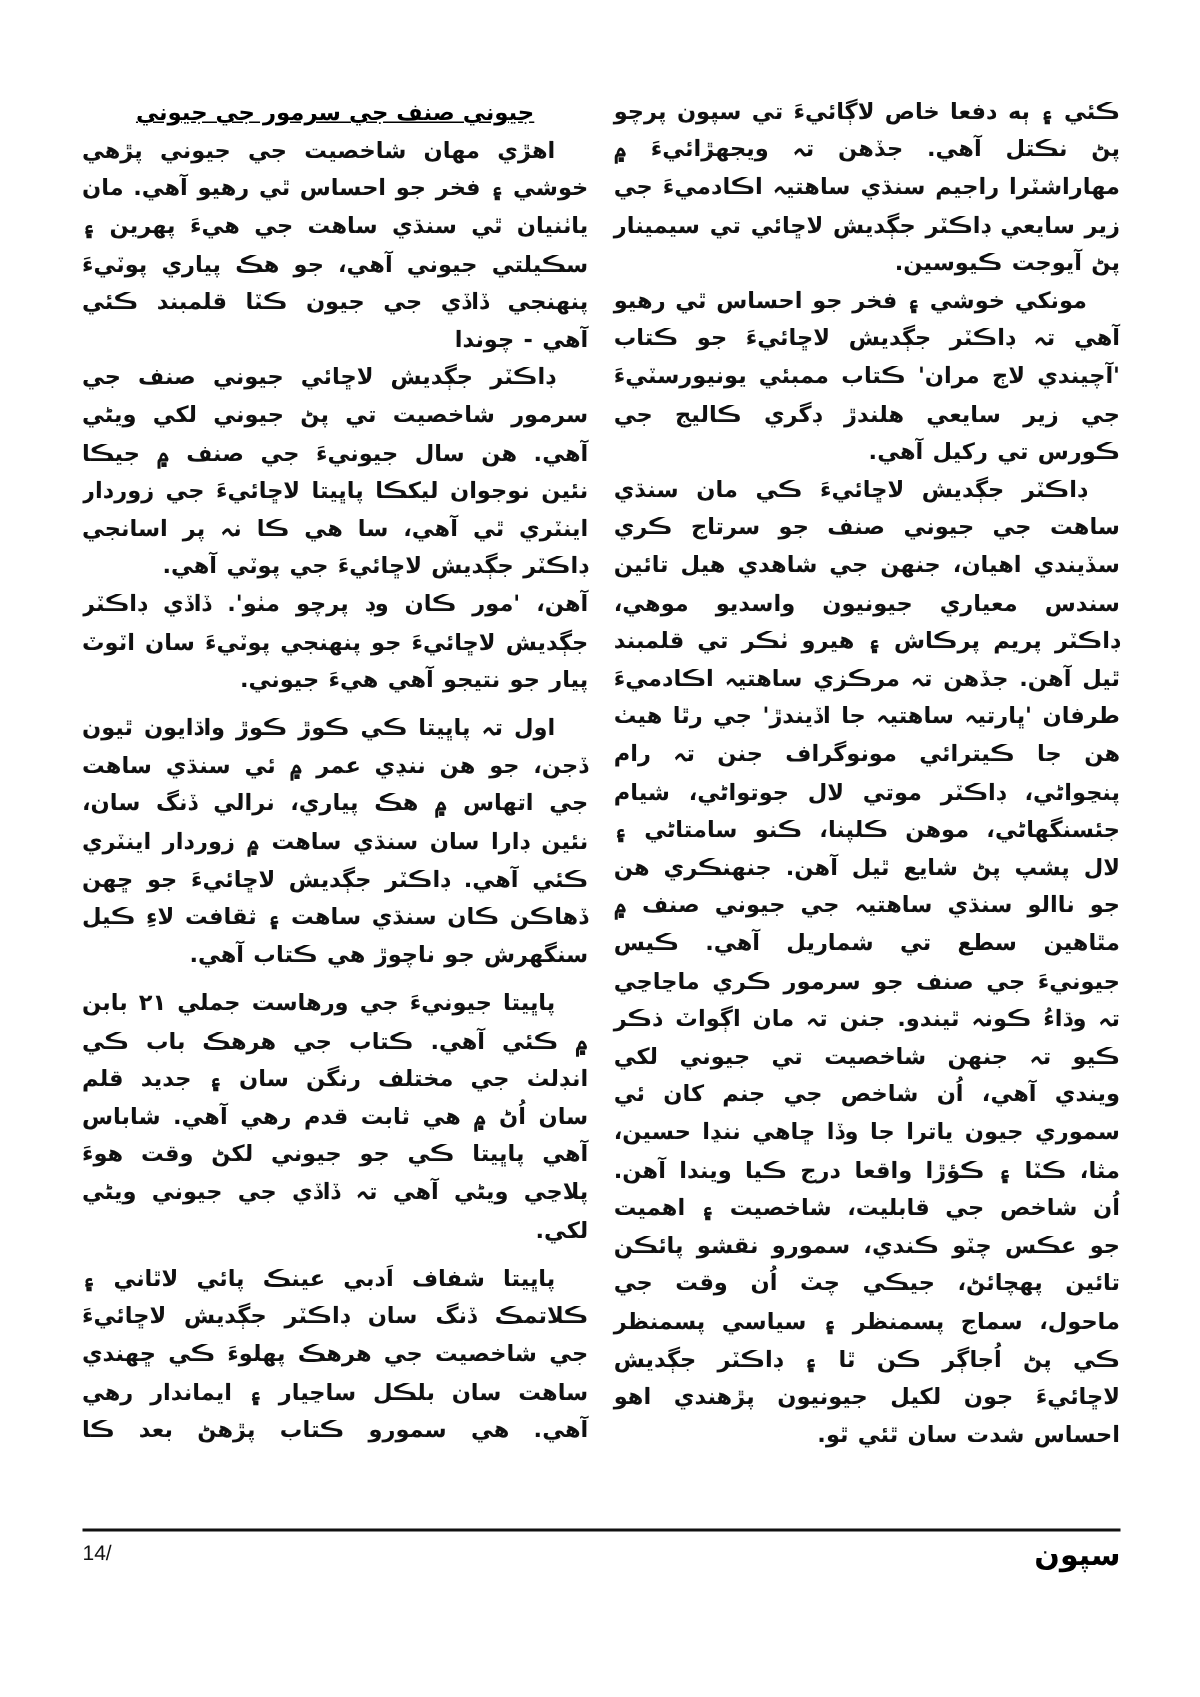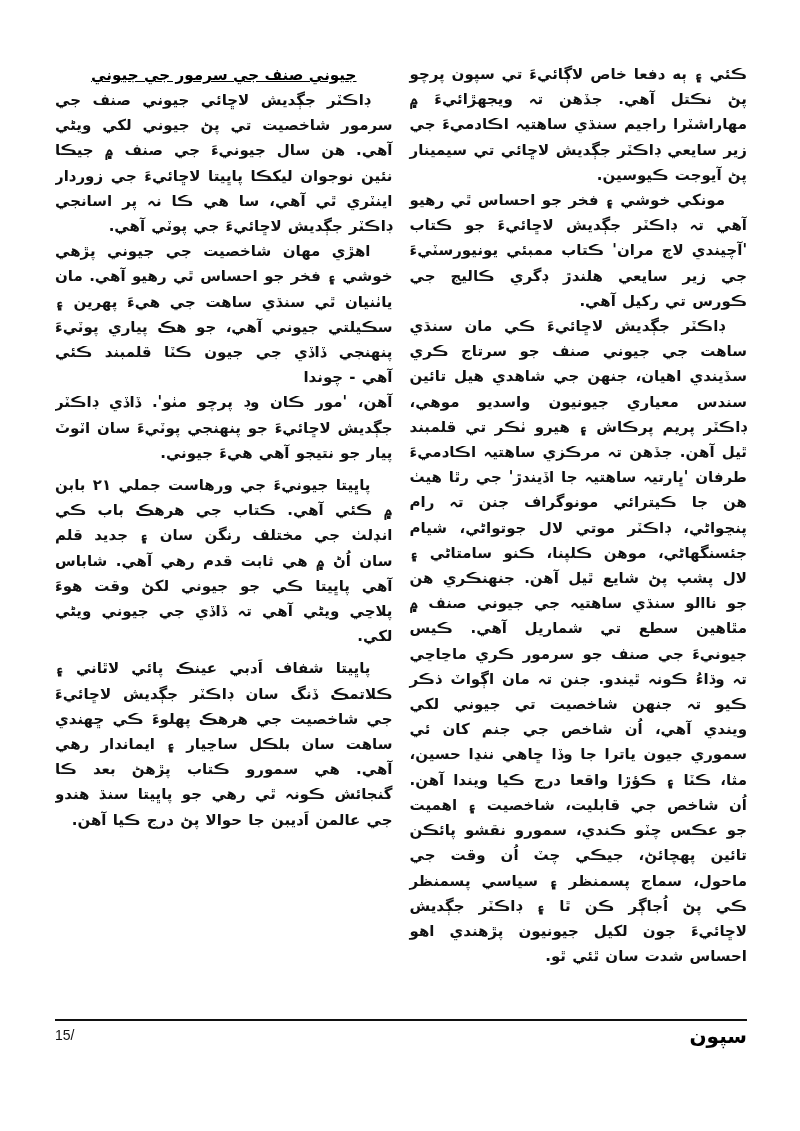--- a/index.html
+++ b/index.html
@@ -114,30 +114,31 @@
 <body>
 
 <div class="page">
 
   <div class="content">
 
     <p class="para noindent">ڪئي ۽ ٻه دفعا خاص لاڳائيءَ تي سپون پرچو پڻ نڪتل آهي. جڏهن تہ ويجهڙائيءَ ۾ مهاراشٽرا راجيم سنڌي ساهتيہ اڪادميءَ جي زير سايعي ڊاڪٽر جڳديش لاڇائي تي سيمينار پڻ آيوجت ڪيوسين.</p>
     <p class="para">مونکي خوشي ۽ فخر جو احساس ٿي رهيو آهي تہ ڊاڪٽر جڳديش لاڇائيءَ جو ڪتاب 'آچيندي لاڄ مران' ڪتاب ممبئي يونيورسٽيءَ جي زير سايعي هلندڙ ڊگري ڪاليج جي ڪورس تي رکيل آهي.</p>
     <p class="para">ڊاڪٽر جڳديش لاڇائيءَ ڪي مان سنڌي ساهت جي جيوني صنف جو سرتاج ڪري سڏيندي اهيان، جنهن جي شاهدي هيل تائين سندس معياري جيونيون واسديو موهي، ڊاڪٽر پريم پرڪاش ۽ هيرو ٺڪر تي قلمبند ٿيل آهن. جڏهن تہ مرڪزي ساهتيہ اڪادميءَ طرفان 'ڀارتيہ ساهتيہ جا اڏيندڙ' جي رٿا هيٺ هن جا ڪيترائي مونوگراف جنن تہ رام پنڃواڻي، ڊاڪٽر موتي لال جوتواڻي، شيام جئسنگهاڻي، موهن ڪلپنا، ڪنو سامتاڻي ۽ لال پشپ پڻ شايع ٿيل آهن. جنهنڪري هن جو ناالو سنڌي ساهتيہ جي جيوني صنف ۾ مٿاهين سطع تي شماريل آهي. ڪيس جيونيءَ جي صنف جو سرمور ڪري ماڃاڃي تہ وڌاءُ ڪونہ ٿيندو. جنن تہ مان اڳواٽ ذڪر ڪيو تہ جنهن شاخصيت تي جيوني لکي ويندي آهي، اُن شاخص جي جنم کان ئي سموري جيون ياترا جا وڏا ڇاهي ننڍا حسين، مثا، ڪٽا ۽ ڪؤڙا واقعا درج ڪيا ويندا آهن. اُن شاخص جي قابليت، شاخصيت ۽ اهميت جو عڪس چٽو ڪندي، سمورو نقشو پائڪن تائين پهچائڻ، جيڪي چٽ اُن وقت جي ماحول، سماج پسمنظر ۽ سياسي پسمنظر ڪي پڻ اُجاڳر ڪن ٿا ۽ ڊاڪٽر جڳديش لاڇائيءَ جون لکيل جيونيون پڙهندي اهو احساس شدت سان ٿئي ٿو.</p>
     <h2 class="heading">جيوني صنف جي سرمور جي جيوني</h2>
+    <p class="para">اهڙي مهان شاخصيت جي جيوني پڙهي خوشي ۽ فخر جو احساس ٿي رهيو آهي. مان ياٺنيان ٿي سنڌي ساهت جي هيءَ پهرين ۽ سڪيلتي جيوني آهي، جو هڪ پياري پوٽيءَ پنهنجي ڏاڏي جي جيون ڪٽا قلمبند ڪئي آهي - چوندا</p>
     <p class="para">ڊاڪٽر جڳديش لاڇائي جيوني صنف جي سرمور شاخصيت تي پڻ جيوني لکي ويڻي آهي. هن سال جيونيءَ جي صنف ۾ جيڪا نئين نوجوان ليکڪا پاڀيتا لاڇائيءَ جي زوردار اينٽري ٿي آهي، سا هي ڪا نہ پر اسانجي ڊاڪٽر جڳديش لاڇائيءَ جي پوٽي آهي.</p>
-    <p class="para">اهڙي مهان شاخصيت جي جيوني پڙهي خوشي ۽ فخر جو احساس ٿي رهيو آهي. مان ياٺنيان ٿي سنڌي ساهت جي هيءَ پهرين ۽ سڪيلتي جيوني آهي، جو هڪ پياري پوٽيءَ پنهنجي ڏاڏي جي جيون ڪٽا قلمبند ڪئي آهي - چوندا</p>
 
     <p class="para noindent">آهن، 'مور ڪان وڊ پرچو مٺو'. ڏاڏي ڊاڪٽر جڳديش لاڇائيءَ جو پنهنجي پوٽيءَ سان اٽوٽ پيار جو نتيجو آهي هيءَ جيوني.</p>
+    <p class="para gap">اول تہ پاڀيتا ڪي ڪوڙ ڪوڙ واڌايون ٿيون ڏجن، جو هن ننڍي عمر ۾ ئي سنڌي ساهت جي اتهاس ۾ هڪ پياري، نرالي ڏنگ سان، نئين ڊارا سان سنڌي ساهت ۾ زوردار اينٽري ڪئي آهي. ڊاڪٽر جڳديش لاڇائيءَ جو ڇهن ڏهاڪن ڪان سنڌي ساهت ۽ ثقافت لاءِ ڪيل سنگهرش جو ناچوڙ هي ڪتاب آهي.</p>
     <p class="para gap">پاڀيتا جيونيءَ جي ورهاست جملي ٢١ بابن ۾ ڪئي آهي. ڪتاب جي هرهڪ باب ڪي انڊلٺ جي مختلف رنگن سان ۽ جديد قلم سان اُڻ ۾ هي ثابت قدم رهي آهي. شاباس آهي پاڀيتا ڪي جو جيوني لکڻ وقت هوءَ پلاڃي ويڻي آهي تہ ڏاڏي جي جيوني ويڻي لکي.</p>
     <p class="para gap">پاڀيتا شفاف اَدبي عينڪ پائي لاٿاني ۽ ڪلاتمڪ ڏنگ سان ڊاڪٽر جڳديش لاڇائيءَ جي شاخصيت جي هرهڪ پهلوءَ ڪي ڇهندي ساهت سان بلڪل ساڃيار ۽ ايماندار رهي آهي. هي سمورو ڪتاب پڙهڻ بعد ڪا گنجائش ڪونہ ٿي رهي جو پاڀيتا سنڌ هندو جي عالمن اَديبن جا حوالا پڻ درج ڪيا آهن.</p>
 
   </div>
 
   <div class="footer">
     <div class="footer-rule"></div>
     <div class="footer-row">
       <div class="footer-magazine">سپون</div>
-      <div class="footer-pageno">15/</div>
+      <div class="footer-pageno">14/</div>
     </div>
   </div>
 
 </div>
 
 </body></html>

